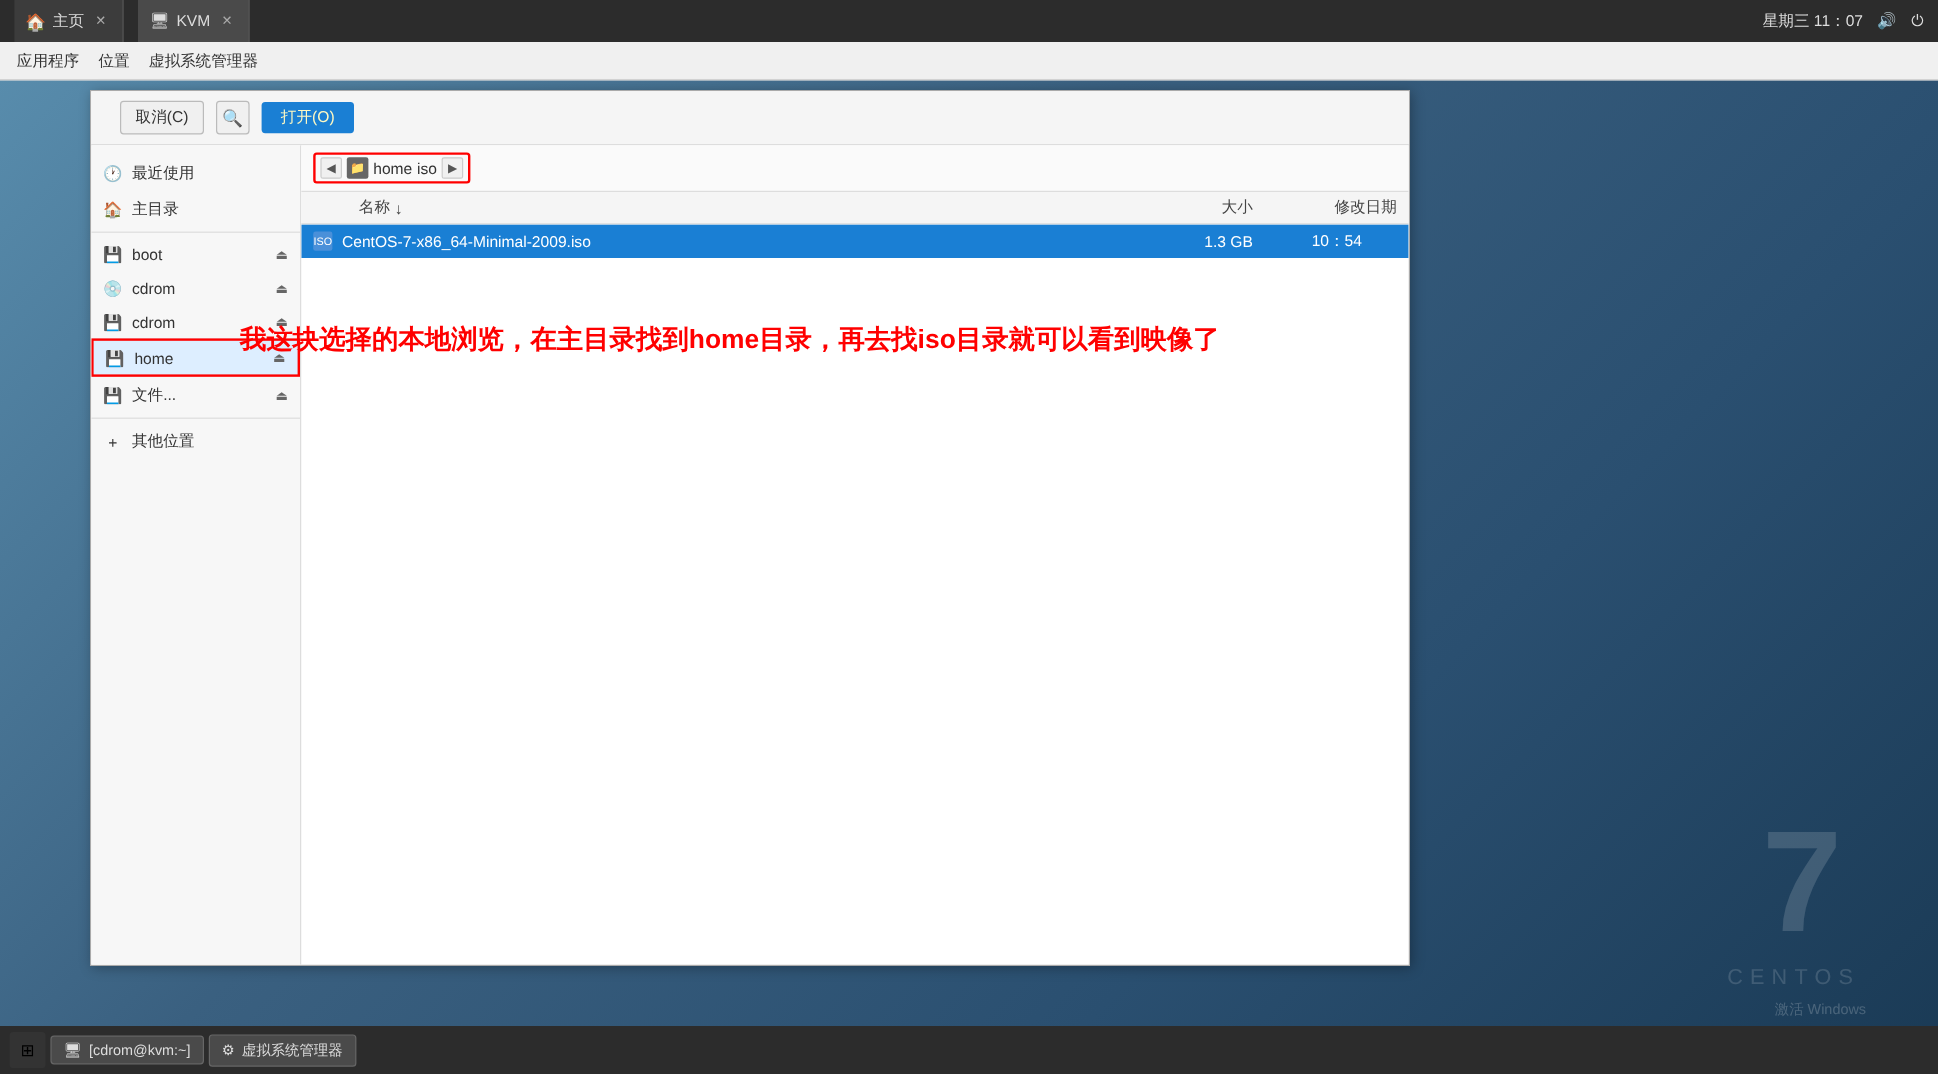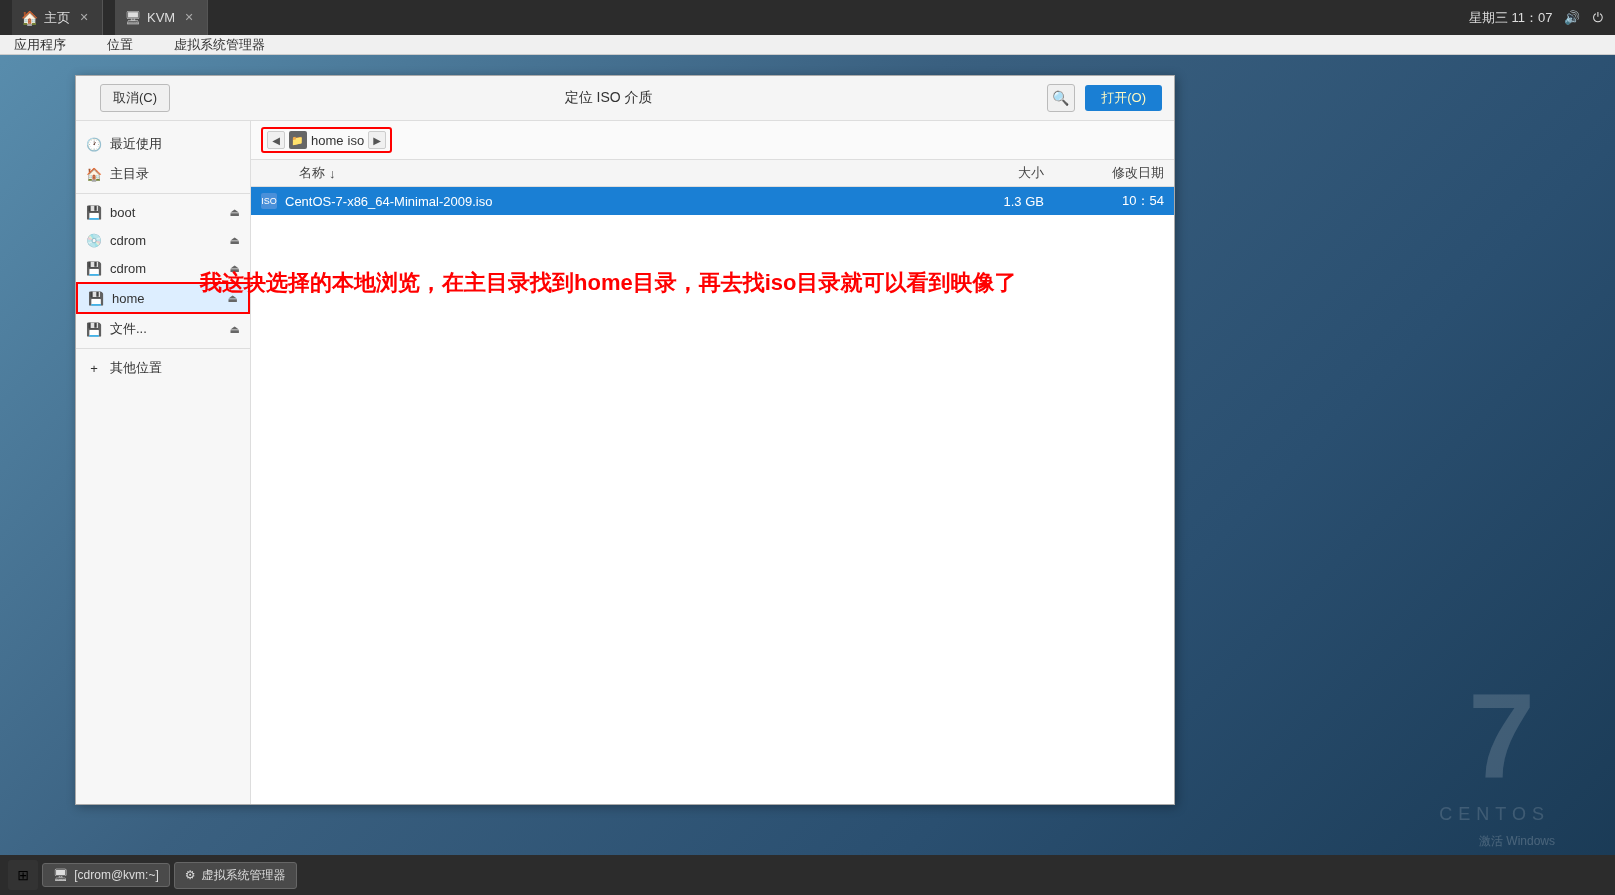--- a/index.html
+++ b/index.html
@@ -104,26 +104,26 @@
       color: #ddd;
       font-size: 13px;
     }
 
     
     .menubar {
       position: absolute;
       top: 35px;
       left: 0;
       right: 0;
-      height: 20px;
+      height: 32px;
       background: #f0f0f0;
       display: flex;
       align-items: center;
       padding: 0 8px;
-      gap: 29px;
+      gap: 4px;
       border-bottom: 1px solid #ccc;
       z-index: 100;
     }
     .menu-item {
       font-size: 13px;
       color: #333;
       cursor: pointer;
       padding: 2px 6px;
     }
 
@@ -314,21 +314,21 @@
       padding: 5px 10px;
       cursor: pointer;
       font-size: 13px;
     }
     .file-row.selected {
       background: #1a7fd4;
       color: white;
     }
     .file-name { flex: 1; display: flex; align-items: center; gap: 8px; }
     .file-size { width: 80px; text-align: right; padding-right: 20px; }
-    .file-date { width: 100px; text-align: right; }
+    .file-date { width: 100px; text-align: center; }
     .file-icon {
       width: 16px;
       height: 16px;
       background: #4a90d9;
       border-radius: 2px;
       display: flex;
       align-items: center;
       justify-content: center;
       font-size: 9px;
       color: white;
@@ -422,21 +422,20 @@
   <div class="menubar">
     <span class="menu-item">应用程序</span>
     <span class="menu-item">位置</span>
     <span class="menu-item">虚拟系统管理器</span>
   </div>
 
   <div class="file-dialog">
 
     <div class="dialog-header">
       <button class="cancel-btn">取消(C)</button>
-      <div class="dialog-title">定位 ISO 介质</div>
       <div class="search-btn">
         <span>🔍</span>
       </div>
       <button class="open-btn">打开(O)</button>
     </div>
 
     <div class="dialog-body">
 
       <div class="sidebar">
 

